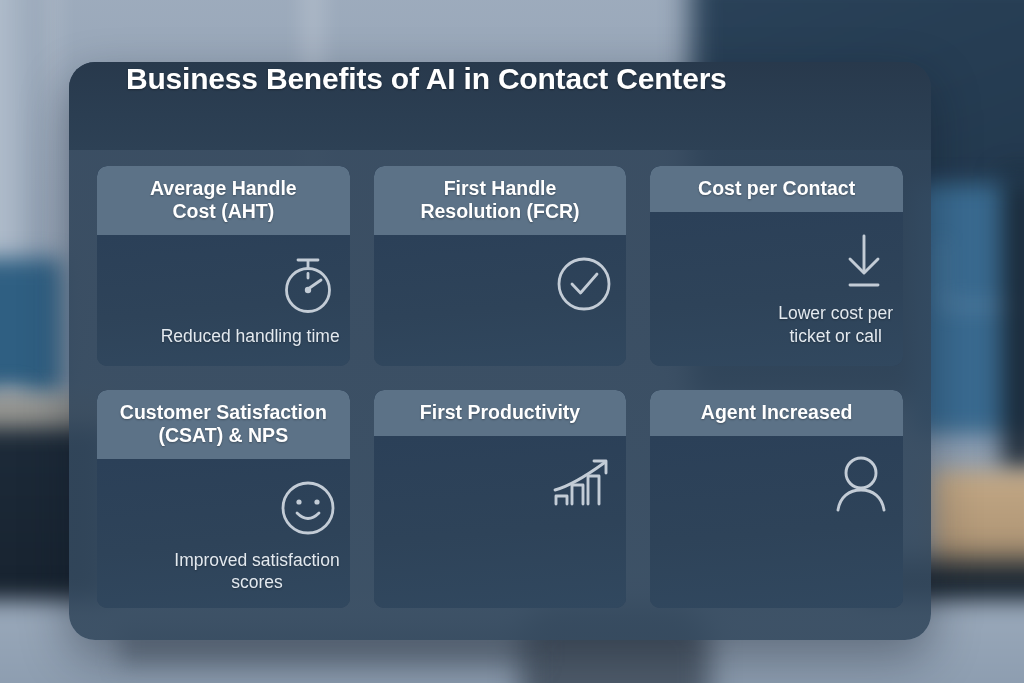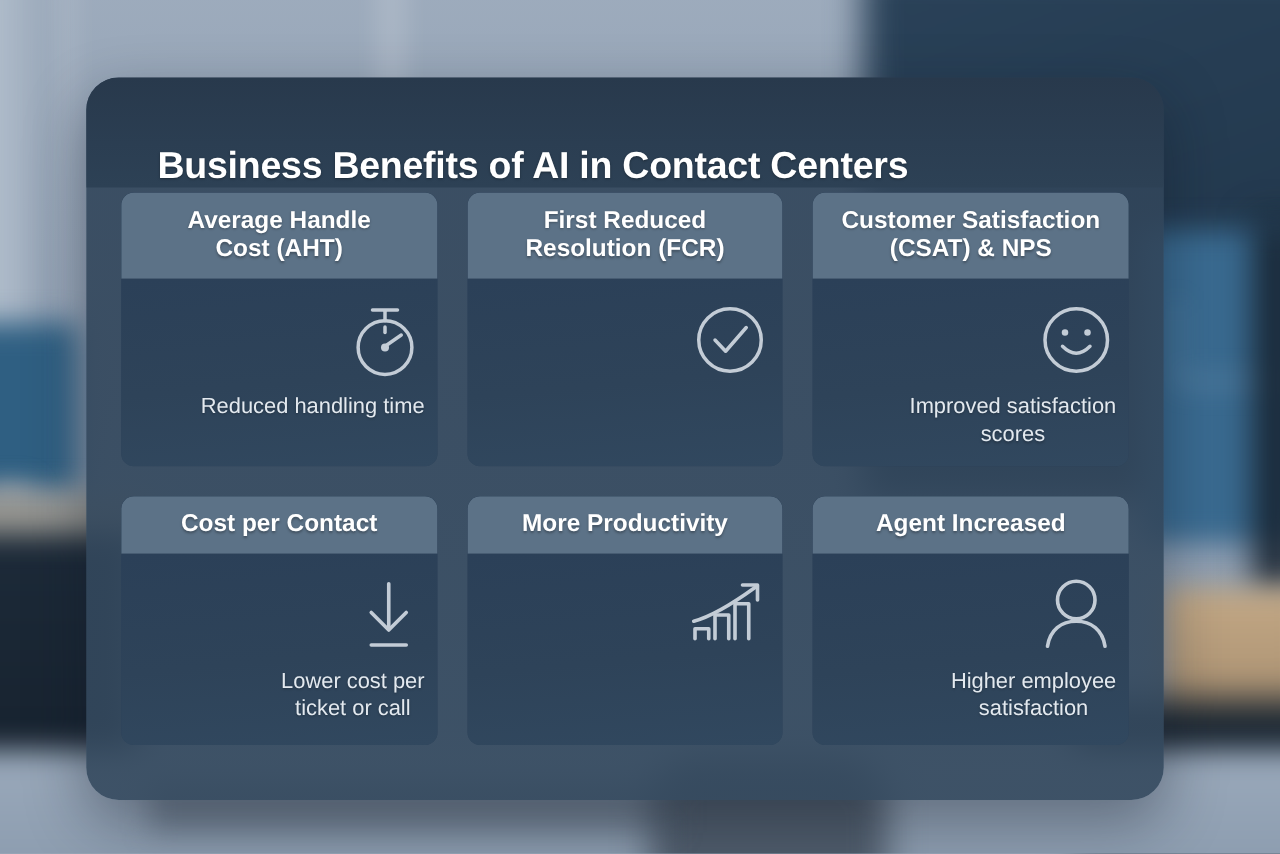--- a/index.html
+++ b/index.html
@@ -59,35 +59,35 @@
     overflow: hidden;
   }
 
   #panel-header {
     position: absolute;
     left: 0; top: 0;
     width: 100%;
     height: 88px;
     background: linear-gradient(180deg, #28394c 0%, #2b3e52 60%, #2d4155 100%);
     display: flex;
-    align-items: flex-end;
+    align-items: flex-start;
   }
   #panel-title {
     margin-left: 57px;
     color: #ffffff;
     font-size: 30px;
     font-weight: bold;
     letter-spacing: -0.2px;
     text-shadow: 0 1px 2px rgba(0,0,0,0.35);
   }
 
   #grid {
     position: absolute;
     left: 28px;
-    top: 92px;
+    top: 104px;
     width: 806px;
     display: grid;
     grid-template-columns: repeat(3, 1fr);
     grid-template-rows: auto auto;
     column-gap: 10px;
     row-gap: 10px;
     gap: 24px;
   }
 
   .card {
@@ -192,29 +192,48 @@
             </svg>
           </div>
           <div class="card-caption">
             <span>Reduced handling time</span>
           </div>
         </div>
       </div>
 
       <div class="card">
         <div class="card-header">
-          <span>First Reduced</span><br>
+          <span>First Handle</span><br>
           <span>Resolution (FCR)</span>
         </div>
         <div class="card-body">
           <div class="card-icon">
             <svg width="64" height="64" viewBox="0 0 64 64" fill="none" stroke="#c3ccd6" stroke-width="2.8" stroke-linecap="round" stroke-linejoin="round">
               <circle cx="32" cy="32" r="25"></circle>
               <polyline points="20,32 28.5,41 45,22"></polyline>
             </svg>
+          </div>
+        </div>
+      </div>
+
+      <div class="card row2">
+        <div class="card-header">
+          <span>Cost per Contact</span>
+        </div>
+        <div class="card-body">
+          <div class="card-icon">
+            <svg width="58" height="62" viewBox="0 0 58 62" fill="none" stroke="#c3ccd6" stroke-width="2.9" stroke-linecap="round" stroke-linejoin="round">
+              <line x1="29" y1="6" x2="29" y2="42"></line>
+              <polyline points="15,29 29,43 43,29"></polyline>
+              <line x1="15" y1="55" x2="43" y2="55"></line>
+            </svg>
+          </div>
+          <div class="card-caption">
+            <span>Lower cost per</span><br>
+            <span>ticket or call</span>
           </div>
         </div>
       </div>
 
       <div class="card">
         <div class="card-header">
           <span>Customer Satisfaction</span><br>
           <span>(CSAT) &amp; NPS</span>
         </div>
         <div class="card-body">
@@ -228,40 +247,21 @@
           </div>
           <div class="card-caption">
             <span>Improved satisfaction</span><br>
             <span>scores</span>
           </div>
         </div>
       </div>
 
       <div class="card row2">
         <div class="card-header">
-          <span>Cost per Contact</span>
-        </div>
-        <div class="card-body">
-          <div class="card-icon">
-            <svg width="58" height="62" viewBox="0 0 58 62" fill="none" stroke="#c3ccd6" stroke-width="2.9" stroke-linecap="round" stroke-linejoin="round">
-              <line x1="29" y1="6" x2="29" y2="42"></line>
-              <polyline points="15,29 29,43 43,29"></polyline>
-              <line x1="15" y1="55" x2="43" y2="55"></line>
-            </svg>
-          </div>
-          <div class="card-caption">
-            <span>Lower cost per</span><br>
-            <span>ticket or call</span>
-          </div>
-        </div>
-      </div>
-
-      <div class="card row2">
-        <div class="card-header">
-          <span>More Productivity</span>
+          <span>First Productivity</span>
         </div>
         <div class="card-body">
           <div class="card-icon">
             <svg width="66" height="62" viewBox="0 0 66 62" fill="none" stroke="#c3ccd6" stroke-width="2.9" stroke-linecap="round" stroke-linejoin="round">
               <polyline points="6,50 6,42 17,42 17,50"></polyline>
               <polyline points="22,50 22,31 33,31 33,50"></polyline>
               <polyline points="38,50 38,22 49,22 49,50"></polyline>
               <path d="M5 36 C20 32 36 22 54 9"></path>
               <polyline points="44,7 56,7 56,19"></polyline>
             </svg>
@@ -273,22 +273,18 @@
         <div class="card-header">
           <span>Agent Increased</span>
         </div>
         <div class="card-body">
           <div class="card-icon">
             <svg width="64" height="62" viewBox="0 0 64 62" fill="none" stroke="#c3ccd6" stroke-width="2.9" stroke-linecap="round" stroke-linejoin="round">
               <circle cx="32" cy="19" r="15"></circle>
               <path d="M9 56 C11 43 20 36 32 36 C44 36 53 43 55 56"></path>
             </svg>
           </div>
-          <div class="card-caption">
-            <span>Higher employee</span><br>
-            <span>satisfaction</span>
-          </div>
         </div>
       </div>
 
     </div>
   </div>
 </div>
 
 </body></html>

